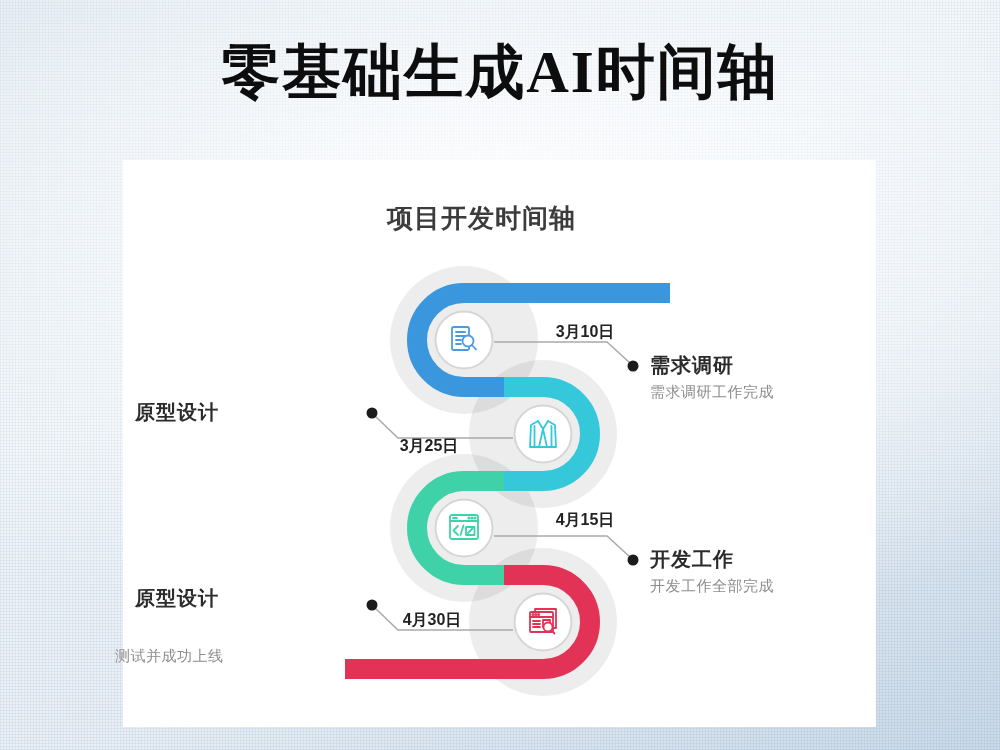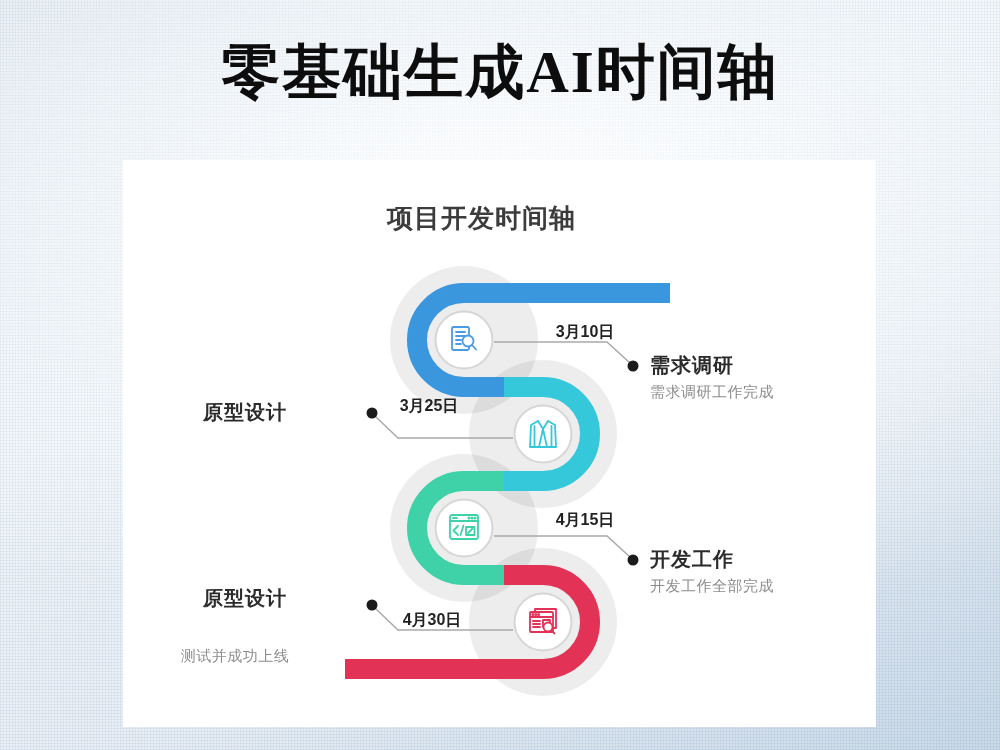--- a/index.html
+++ b/index.html
@@ -19,22 +19,22 @@
   }
   .card{position:absolute;left:123px;top:160px;width:753px;height:567px;background:#ffffff;}
   .card-title{
     position:absolute;left:105px;top:201px;width:753px;text-align:center;
     font-size:26px;font-weight:bold;color:#3c3c3c;letter-spacing:1px;
   }
   .overlay{position:absolute;left:0;top:0;width:1000px;height:750px;}
   .ms-date{position:absolute;width:90px;text-align:center;font-size:16px;font-weight:bold;color:#222222;}
   .ms-title{position:absolute;font-size:20px;font-weight:bold;color:#2b2b2b;letter-spacing:1px;}
   .ms-desc{position:absolute;font-size:15px;color:#8c8c8c;letter-spacing:0.5px;}
-  .align-right{text-align:center;}
-  .d1{left:540px;top:322px;} .d2{left:384px;top:396px;} .d3{left:540px;top:496px;margin-top:14px;} .d4{left:387px;top:610px;}
+  .align-right{text-align:left;}
+  .d1{left:540px;top:322px;} .d2{left:384px;top:436px;} .d3{left:540px;top:496px;margin-top:14px;} .d4{left:387px;top:610px;}
   .t1{left:650px;top:352px;} .t3{left:650px;top:546px;}
   .s1{left:650px;top:383px;text-align:center;} .s3{left:650px;top:577px;}
   .t2{left:135px;top:399px;width:220px;} .t4{left:135px;top:585px;width:220px;}
   .s2{left:115px;top:425px;width:240px;} .s4{left:115px;top:611px;width:240px;margin-top:36px;}
 </style>
 </head>
 <body>
 
 <div id="stage">
 

